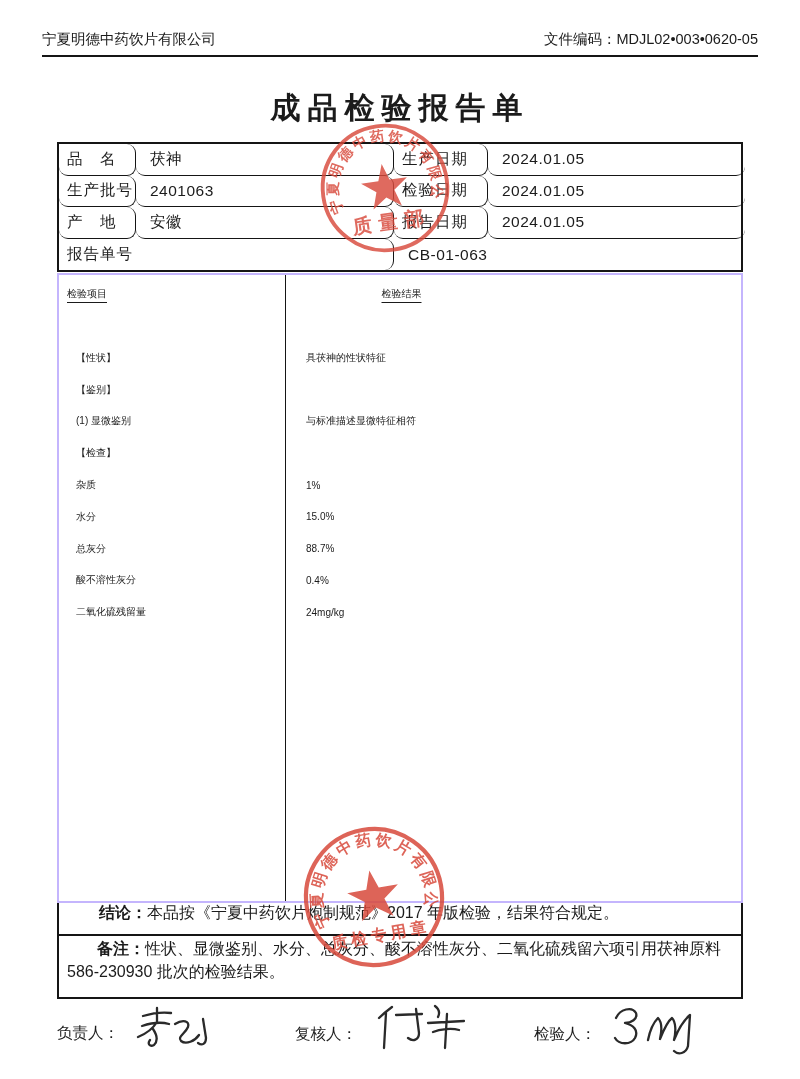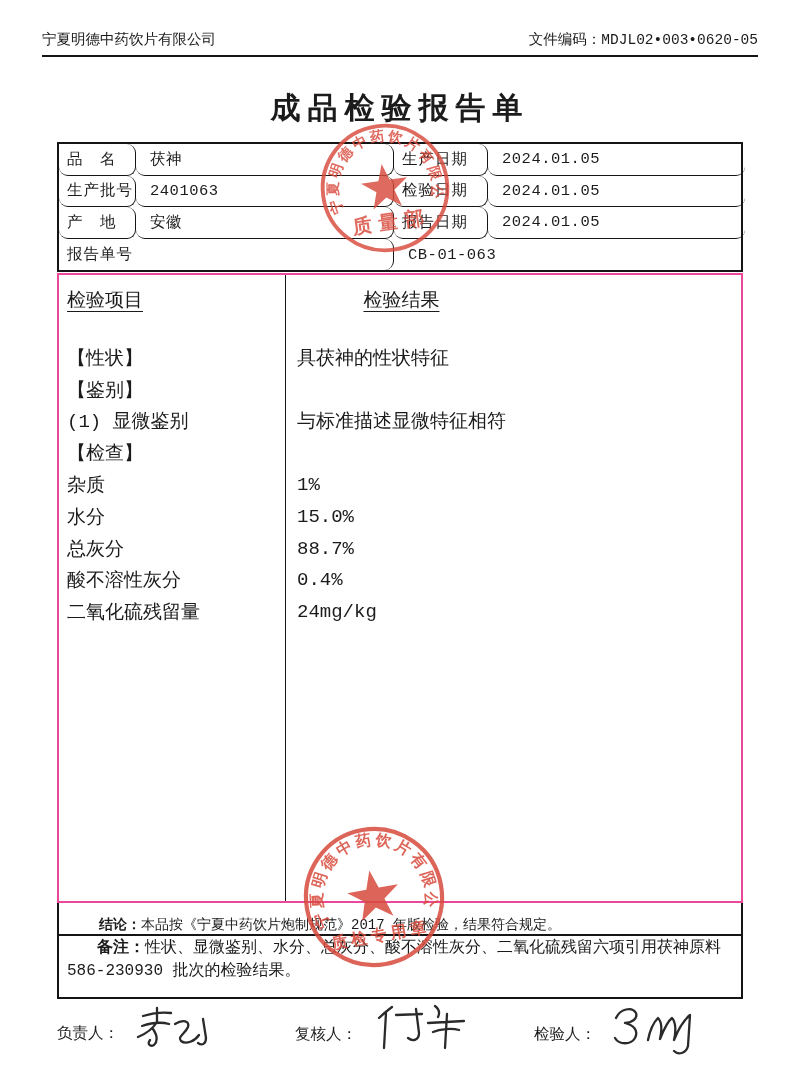--- a/index.html
+++ b/index.html
@@ -1,19 +1,19 @@
 <!DOCTYPE html>
 <html><head>
 <meta charset="utf-8">
 <style>
   * { margin:0; padding:0; box-sizing:border-box; }
   html,body { background:#ffffff; }
   .page {
     position:relative; width:800px; height:1079px; background:#ffffff;
-    font-family:Liberation Mono, monospace; color:#1b1b1b;
+    font-family:Liberation Sans, sans-serif; color:#1b1b1b;
     overflow:hidden;
   }
   
   .doc-header { position:absolute; top:30px; left:42px; right:42px;
     display:flex; justify-content:space-between; font-size:14.5px; }
   .header-rule { position:absolute; top:55px; left:42px; right:42px; height:2px; background:#151515; }
   
   .doc-title { position:absolute; top:88px; left:0; width:100%; text-align:center;
     font-size:30px; font-weight:700; letter-spacing:7px; }
   
@@ -21,37 +21,37 @@
     display:grid; grid-template-columns:77px 258px 94px 257px; grid-auto-rows:31.6px;
     border:2px solid #151515; font-size:15.5px; }
   .info-table .cell { border-right:1.5px solid #151515; border-bottom:1.5px solid #151515;
     display:flex; align-items:center; padding-left:8px; letter-spacing:1px;border-radius:9px; }
   .info-table .cell.value { padding-left:14px; letter-spacing:0.5px; }
   .info-table .cell.no-r { border-right:none; }
   .info-table .cell.no-b { border-bottom:none; }
   .info-table .cell.span2 { grid-column:span 2; }
   
   .main-table { position:absolute; left:57px; top:273px; width:686px; height:630px;
-    border:2px solid #ec4899; display:grid; grid-template-columns:227px 231px 228px;
-    font-size:19px; }
+    border:2px solid #c4b5fd; display:grid; grid-template-columns:227px 231px 228px;
+    font-size:10px; }
   .mt-col { border-right:1.5px solid #151515; }
   .mt-col:last-child { border-right:none; }
   .mt-head { height:45px; padding-top:12px; }
   .mt-head .hd { text-decoration:underline; text-underline-offset:5px; display:inline-block; }
   .mt-col.c1 .mt-head { padding-left:8px; }
   .mt-col.c2 .mt-head, .mt-col.c3 .mt-head { text-align:center; }
   .mt-spacer { height:22px; }
-  .mt-row { height:31.8px; display:flex; align-items:center; }
+  .mt-row { height:31.8px; display:flex; align-items:center;margin-left:9px; }
   .mt-col.c1 .mt-row { padding-left:8px; }
   .mt-col.c2 .mt-row { padding-left:11px; }
   .mt-col.c3 .mt-row { padding-left:11px; }
   
   .conclusion-row { position:absolute; left:57px; top:903px; width:686px; height:33px;
-    border:2px solid #151515; border-top:none; display:flex; align-items:flex-end;
-    padding-left:40px; font-size:14px; }
+    border:2px solid #151515; border-top:none; display:flex; align-items:flex-start;
+    padding-left:40px; font-size:16px; }
   .conclusion-row .lab { font-weight:700; }
   .remarks-row { position:absolute; left:57px; top:936px; width:686px; height:63px;
     border:2px solid #151515; border-top:none; padding:1px 8px 0 8px;
     font-size:16px; line-height:23px; text-indent:30px; }
   .remarks-row .lab { font-weight:700; }
   
   .signatures { position:absolute; left:57px; top:1012px; width:686px; height:62px; font-size:15.5px; }
   .sig-group { position:absolute; top:0; display:flex; align-items:center; }
   .sig-group.g1 { left:0; }
   .sig-group.g2 { left:238px; }

